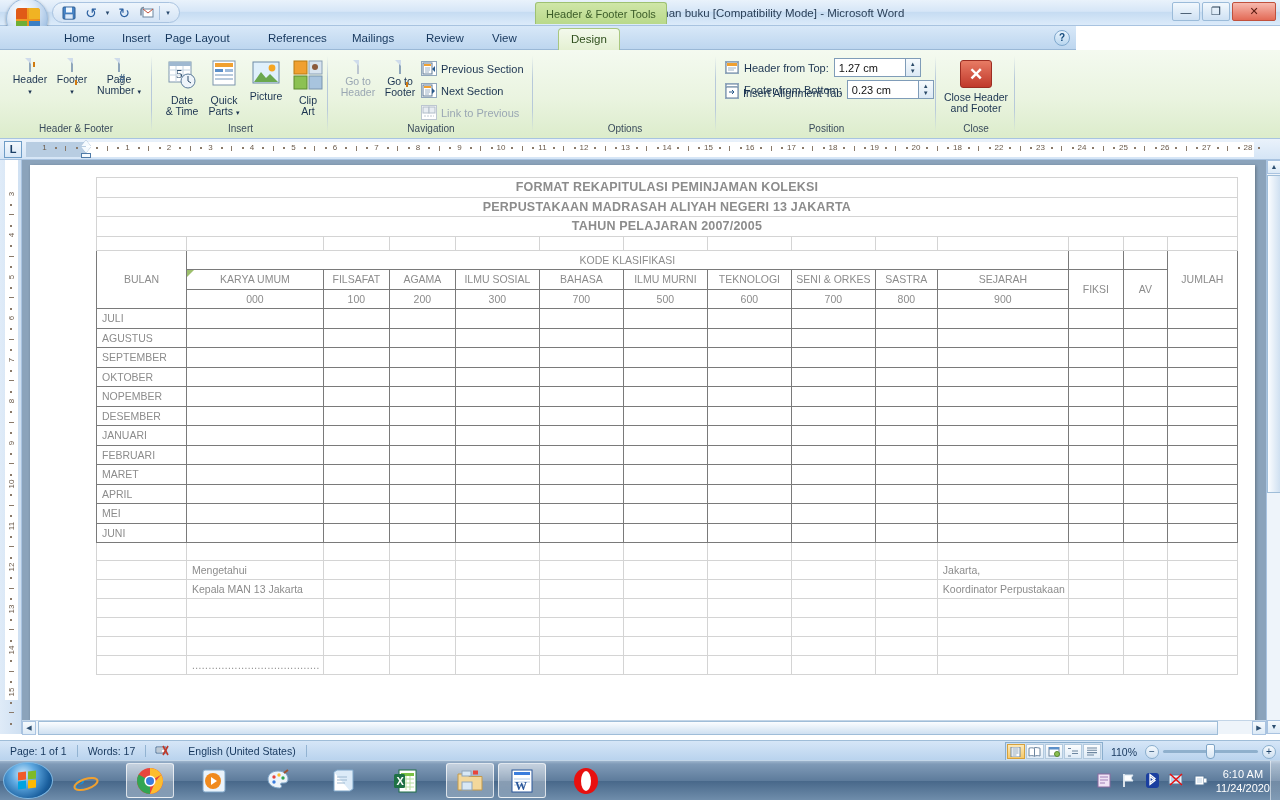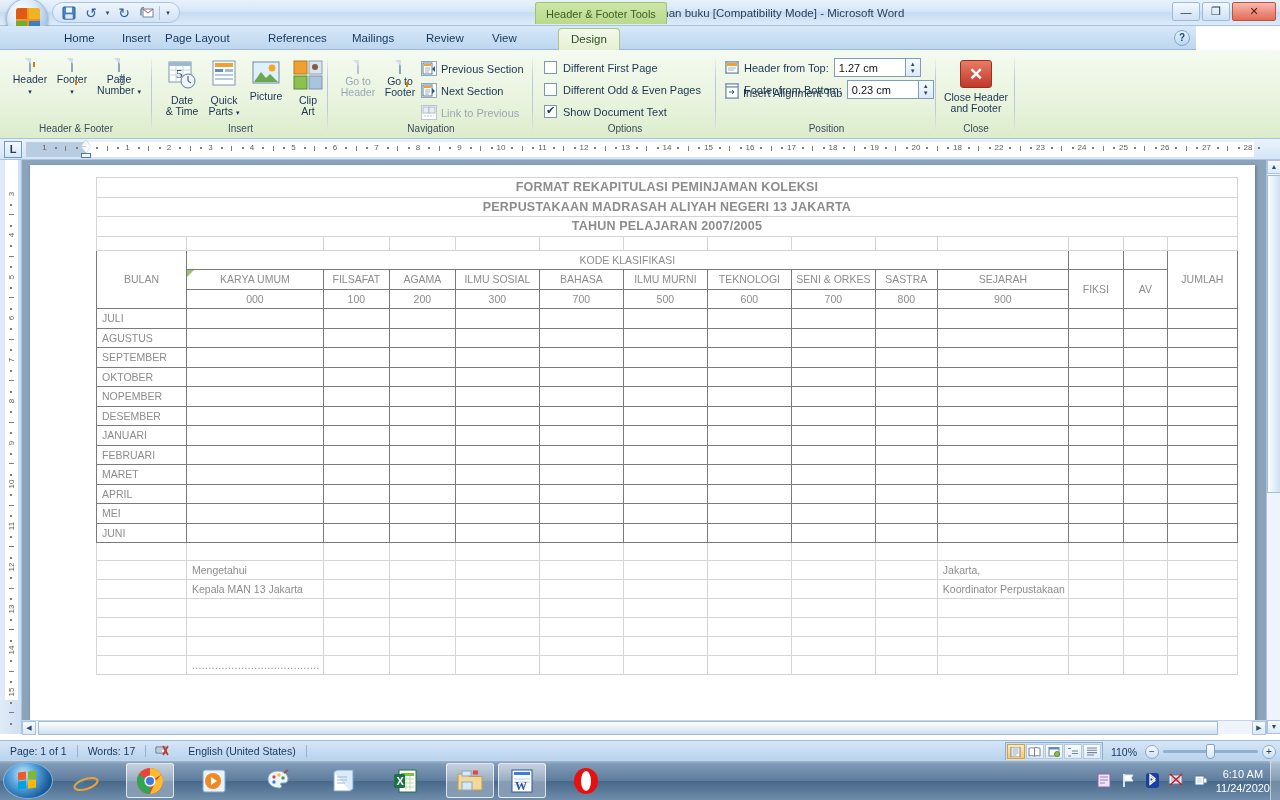--- a/index.html
+++ b/index.html
@@ -72,21 +72,21 @@
     border: 1px solid #9bbbd9; border-radius: 2px;
   }
   .win-btn.close {
     width: 44px;
     background: linear-gradient(to bottom,#f7b9ae,#e36a56);
     border-color: #c0503c; color: #5a1a10;
   }
 
   
   .tabstrip {
-    position: absolute; top: 26px; left: 0; width: 1196px; height: 24px;
+    position: absolute; top: 26px; left: 0; width: 1076px; height: 24px;
     background: linear-gradient(to bottom,#d8e8f8,#bdd6ef);
     border-bottom: 1px solid #9ab8d6;
   }
   .tab {
     position: absolute; top: 2px; height: 22px; line-height: 21px;
     padding: 0 12px; font-size: 11.5px; color: #15365c; white-space: nowrap;
   }
   .tab.active {
     background: linear-gradient(to bottom,#f3f9ec,#e4f0d2);
     border: 1px solid #a9c77f; border-bottom: none;
@@ -572,34 +572,20 @@
               </svg>
           </span>
           <span>Link to Previous</span>
         </div>
       </div>
       <div class="rgroup-title">Navigation</div>
       <div class="rgroup-sep"></div>
     </div>
 
     <div class="rgroup" style="left:534px;width:182px">
-      <div class="rgroup-body">
-        <div class="chkrow" style="left:10px;top:9px">
-          <span class="chkbox"></span>
-          <span>Different First Page</span>
-        </div>
-        <div class="chkrow" style="left:10px;top:31px">
-          <span class="chkbox"></span>
-          <span>Different Odd &amp; Even Pages</span>
-        </div>
-        <div class="chkrow" style="left:10px;top:53px">
-          <span class="chkbox checked"></span>
-          <span>Show Document Text</span>
-        </div>
-      </div>
       <div class="rgroup-title">Options</div>
       <div class="rgroup-sep"></div>
     </div>
 
     <div class="rgroup" style="left:717px;width:219px">
       <div class="rgroup-body">
         <div class="posrow" style="left:8px;top:6px">
           <span class="sicon" style="width:14px;height:13px">
             <svg width="12" height="11" viewBox="0 0 12 11">
                 <rect x="0" y="0" width="12" height="11" fill="#fff" stroke="#5e7a96"></rect>

